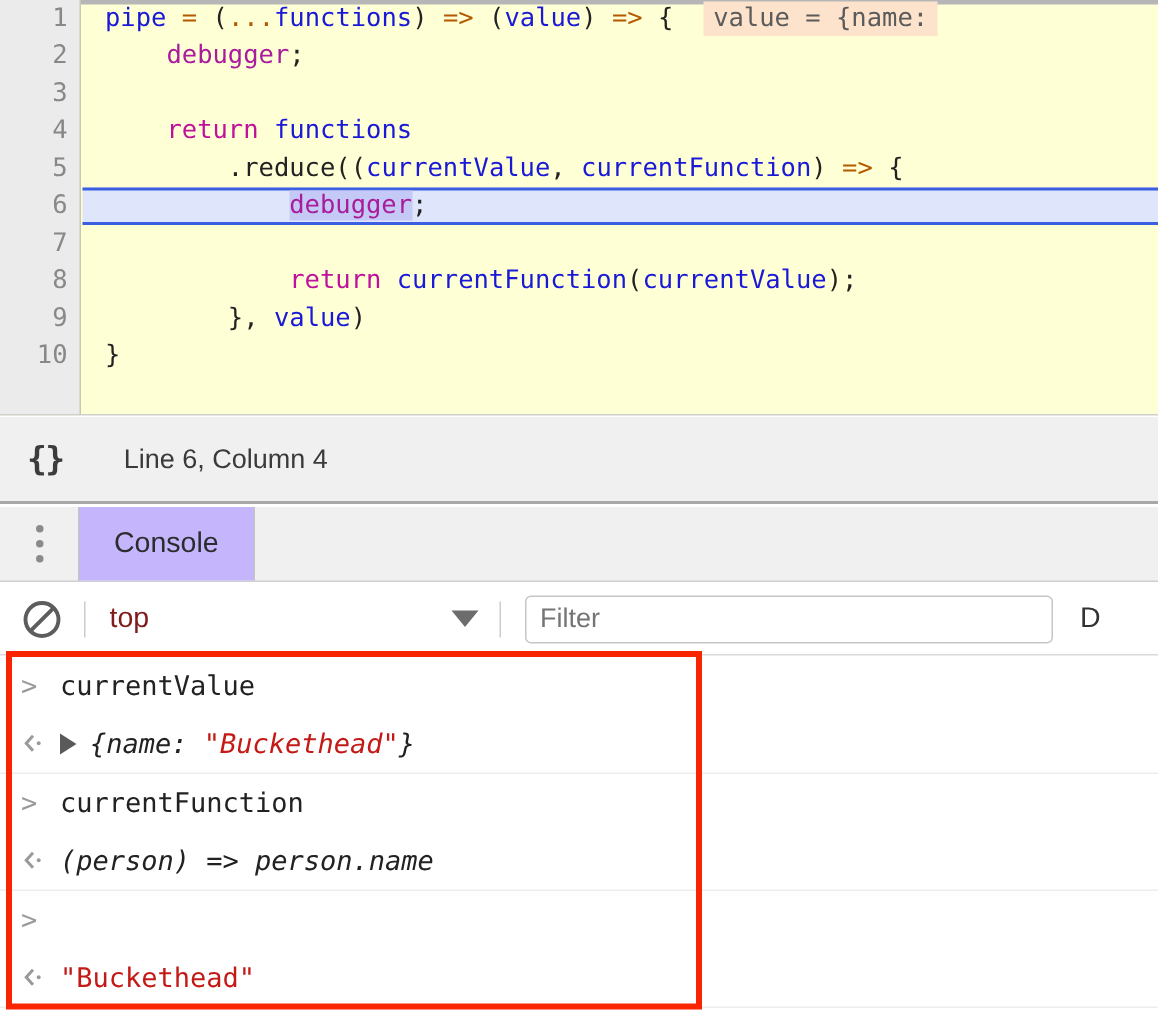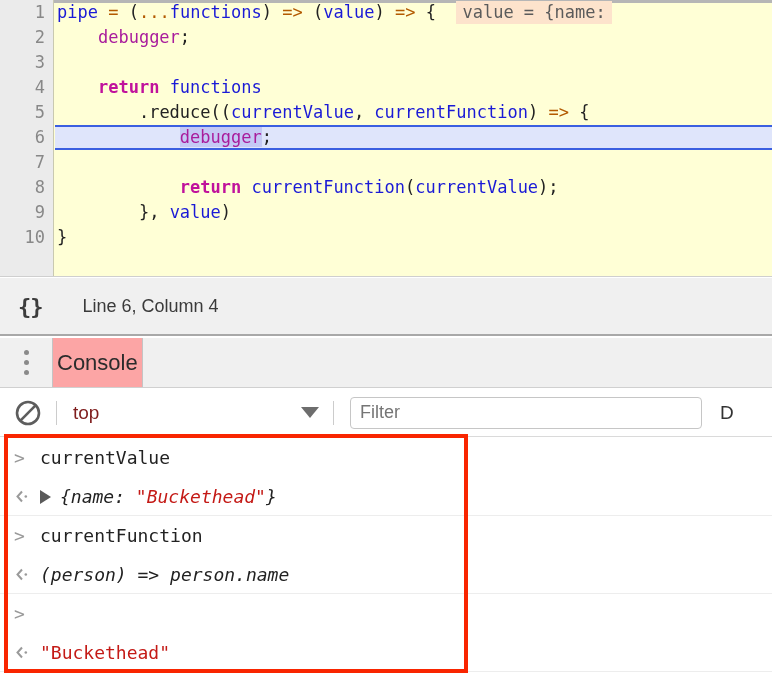--- a/index.html
+++ b/index.html
@@ -34,31 +34,31 @@
     font-size:17px; color:#888888;
   }
   .code-area {
     position:absolute; left:55px; top:0; right:0; height:277px;
   }
   .code-line {
     height:25px; line-height:25px; position:relative;
     white-space:pre;
     font-family:"DejaVu Sans Mono", monospace;
     font-size:17px;
-    padding-left:2px;
+    padding-left:15px;
     color:#222222;
   }
   .code-line.active {
     background:#dfe5fb;
     border-top:2px solid #3b5fe0;
     border-bottom:2px solid #3b5fe0;
     height:25px; line-height:21px;
   }
   .tok-kw   { color:#a91c9c; }
-  .tok-ret  { color:#c0119c;font-weight:bold; }
+  .tok-ret  { color:#c0119c; }
   .tok-id   { color:#1a1ad6; }
   .tok-op   { color:#b35a00; }
   .tok-pn   { color:#222222; }
   .tok-plain{ color:#222222; }
   .sel-hl   { background:#c5c9f5; }
   .inline-hint {
     background:#fde3cc;
     color:#5b5b5b;
     padding:1px 6px 2px 6px;
     font-family:"DejaVu Sans Mono", monospace;
@@ -89,26 +89,26 @@
     background:#f0f0f0;
     border-bottom:1px solid #d0d0d0;
     display:flex; align-items:stretch;
   }
   .kebab {
     width:52px; display:flex; flex-direction:column;
     align-items:center; justify-content:center; gap:5px;
   }
   .kebab span { width:5px; height:5px; border-radius:50%; background:#8a8a8a; display:block; }
   .tab {
-    background:#fca5a5;
+    background:#c4b5fd;
     border-left:1px solid #c4c4c4;
     border-right:1px solid #c4c4c4;
     display:flex; align-items:center;
-    padding:0 4px;
-    font-size:22px; color:#2c2c2c;
+    padding:0 23px;
+    font-size:19px; color:#2c2c2c;
   }
 
   
   .console-toolbar {
     position:absolute; left:0; top:389px; width:772px; height:48px;
     background:#ffffff;
     border-bottom:1px solid #dadada;
     display:flex; align-items:center;
   }
   .clear-btn {

